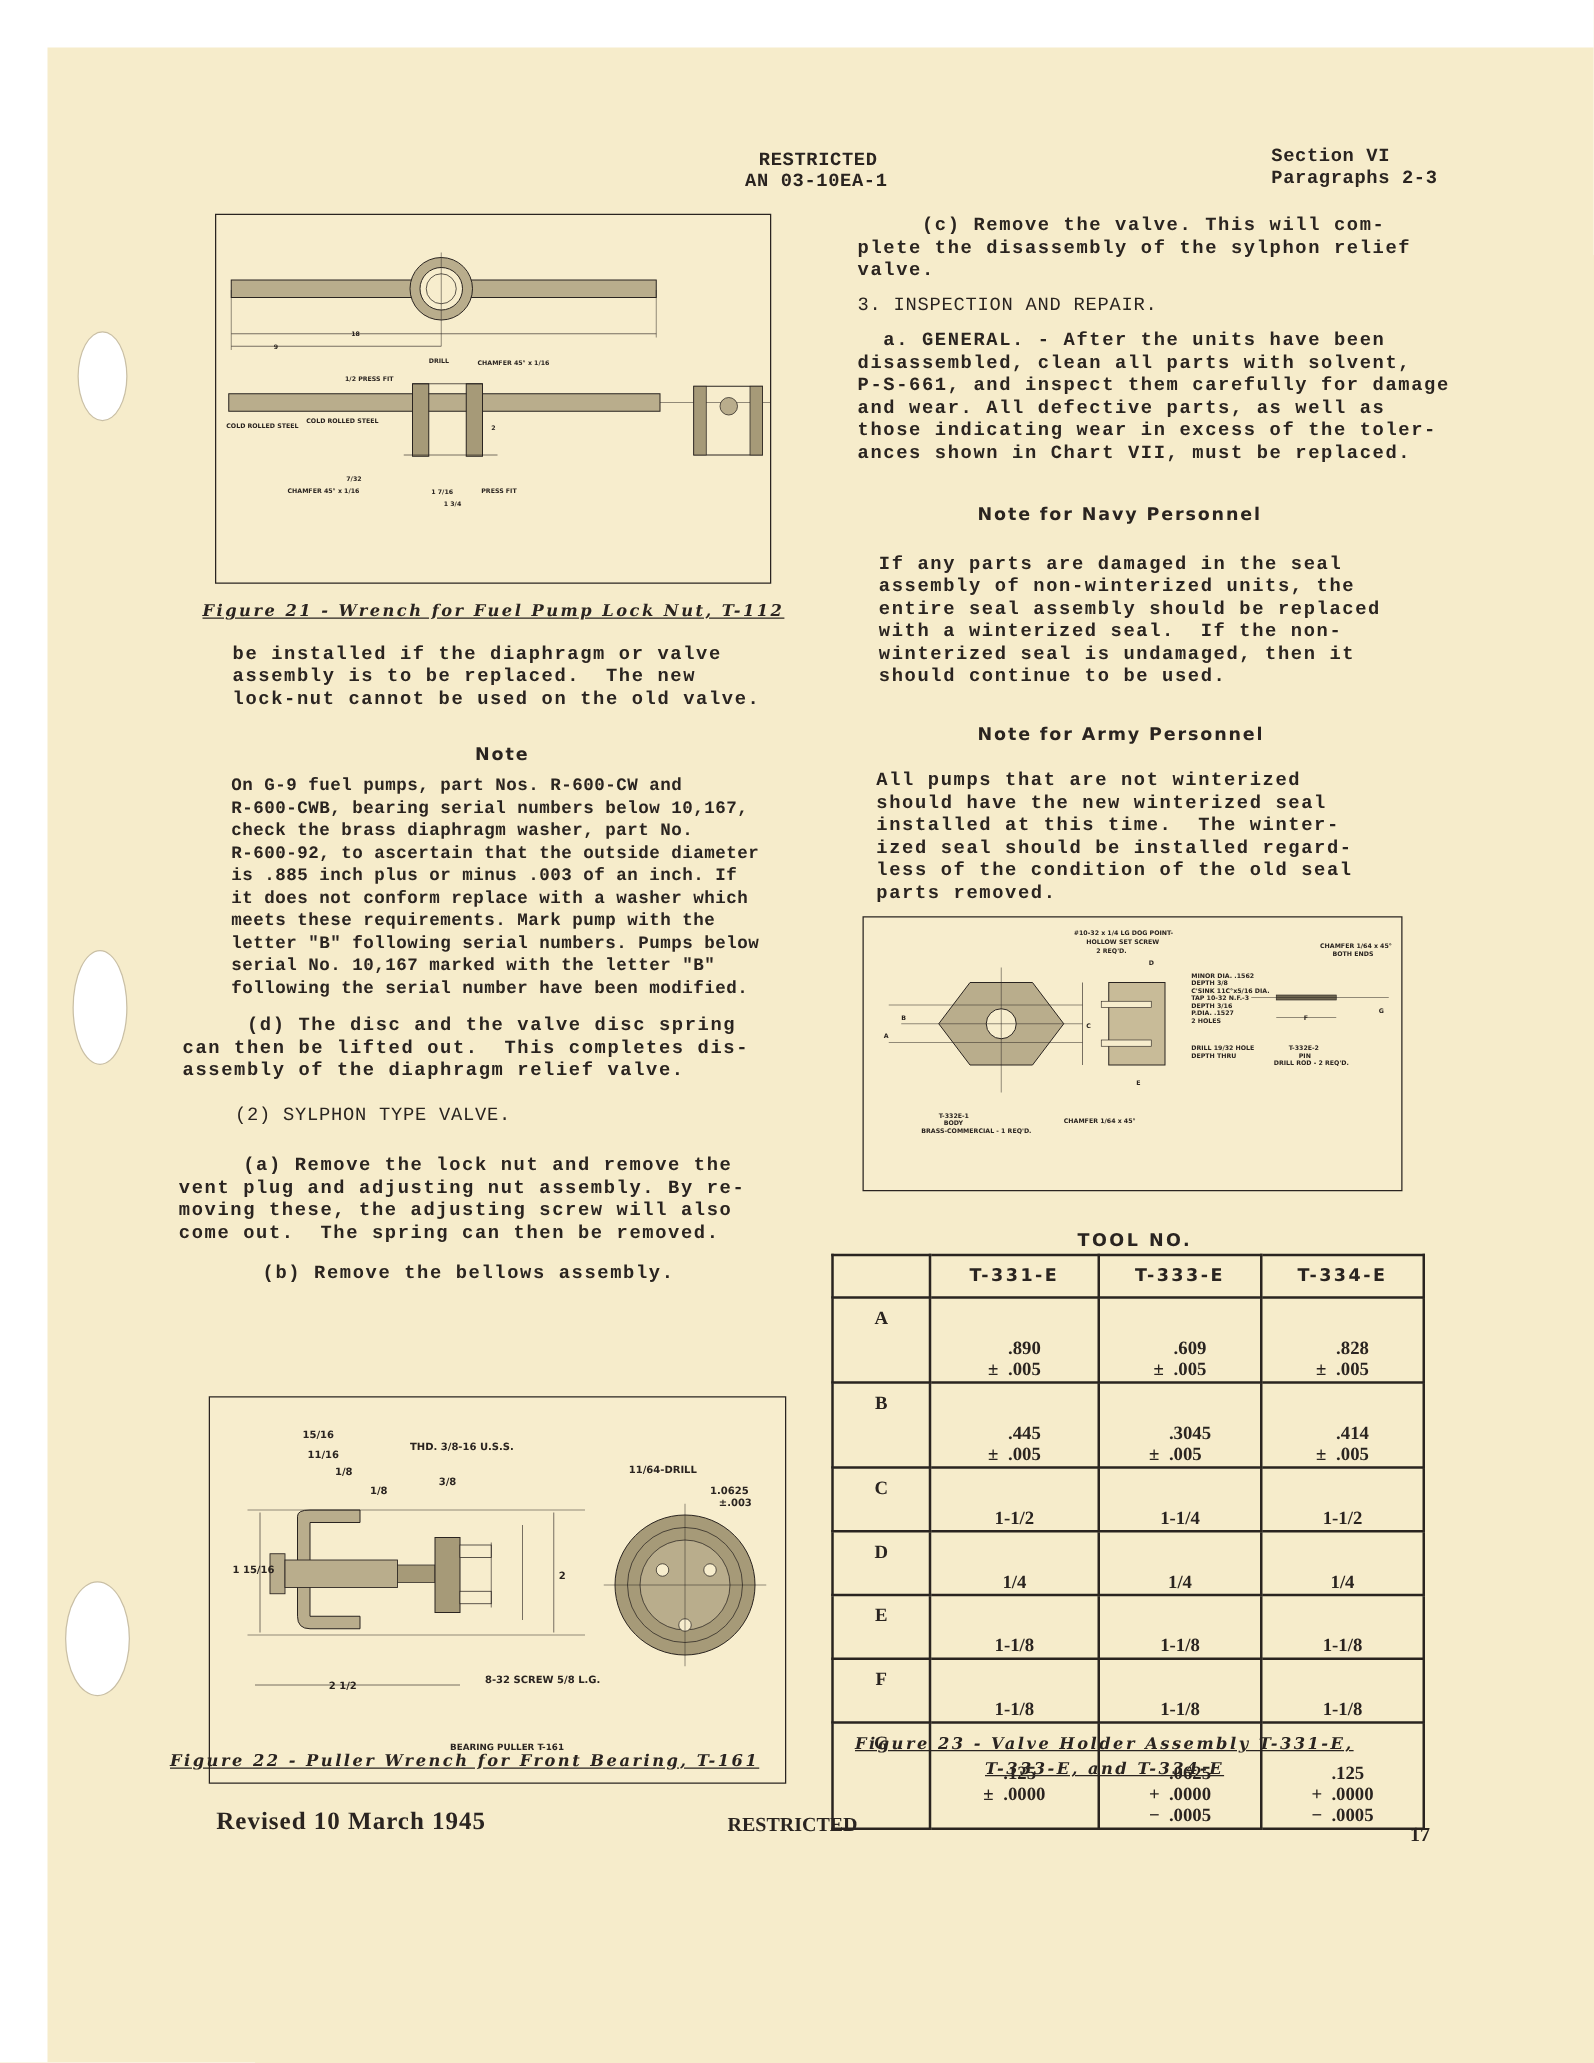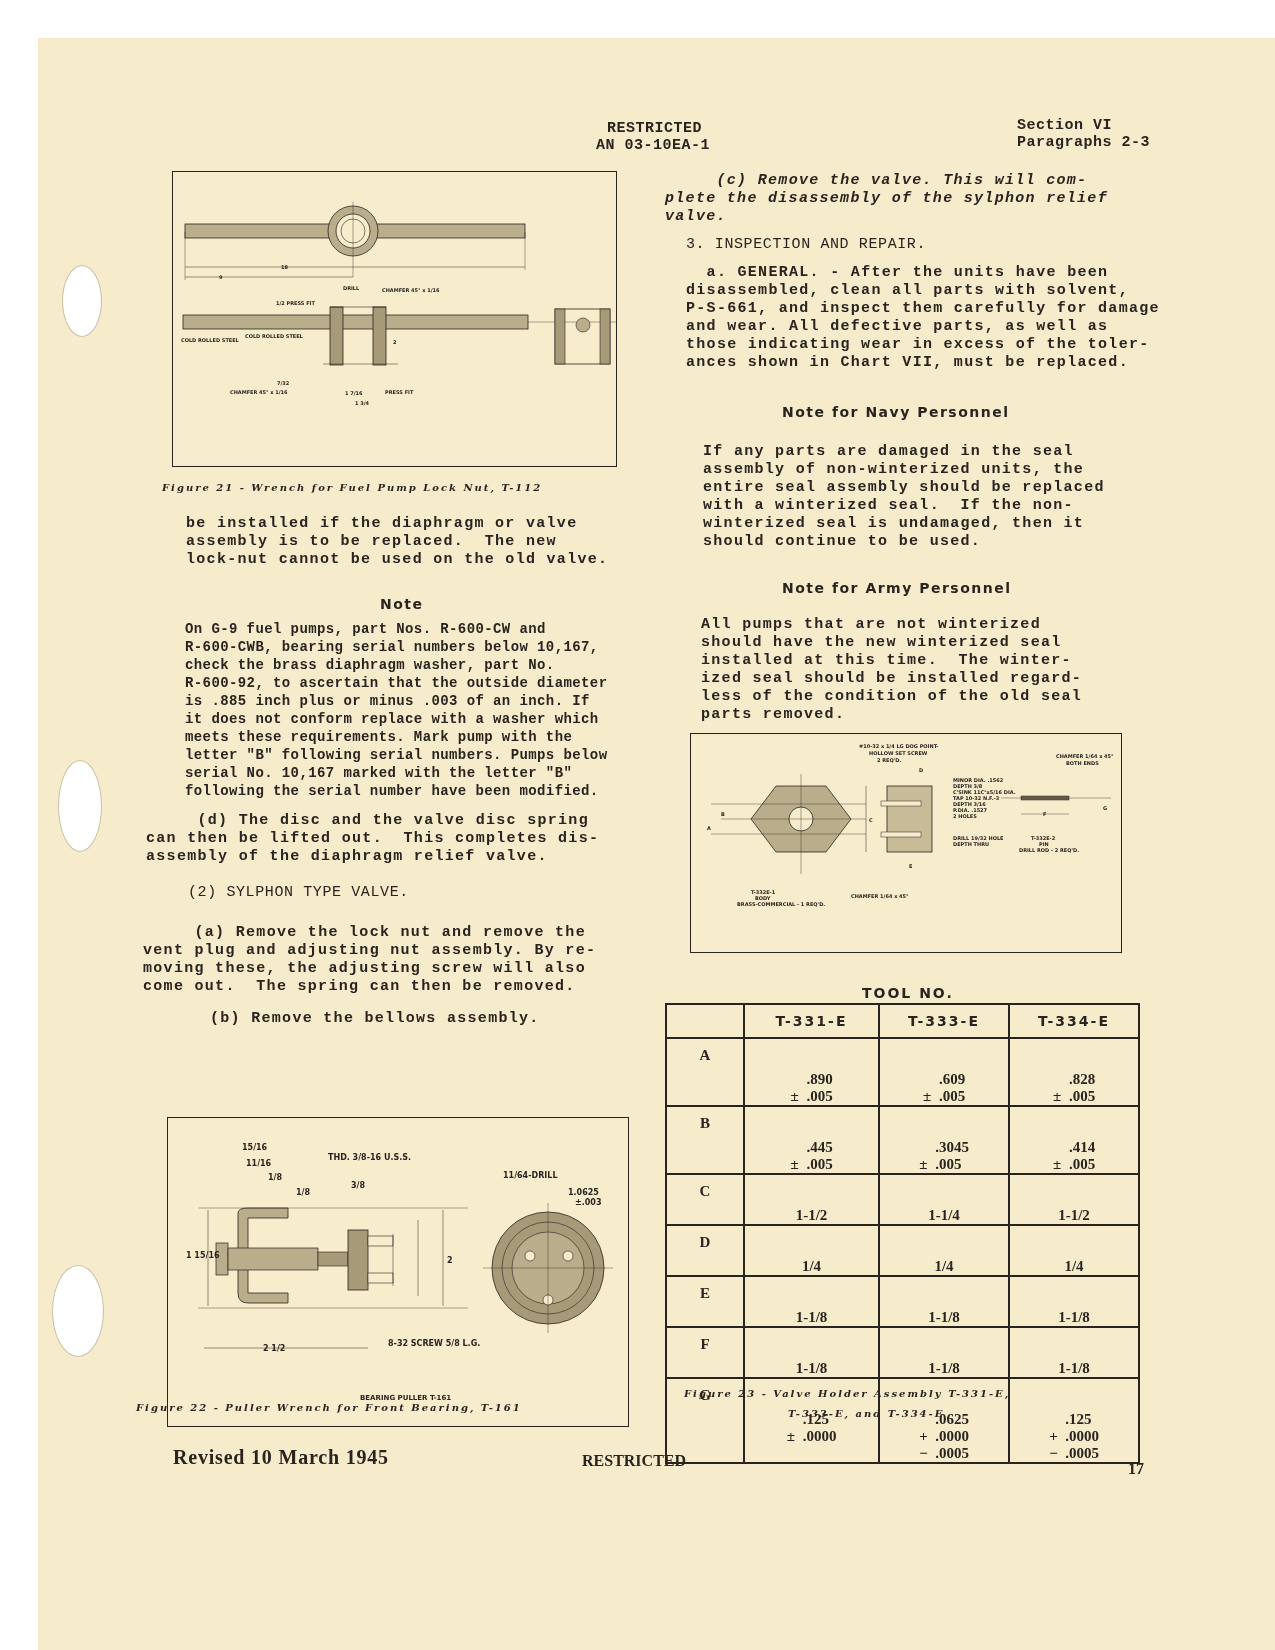--- a/index.html
+++ b/index.html
@@ -15,21 +15,21 @@
   }
   .hole {
     position: absolute; background: #ffffff; border-radius: 50%;
     border: 1px solid #c9bfa5;
   }
   .abs { position: absolute; }
   .hdr { font-size: 15px; line-height: 17px; font-weight: bold; letter-spacing: 0.5px; }
   .para { font-size: 15px; line-height: 18px; font-weight: bold; letter-spacing: 1.3px; white-space: pre-wrap; }
   .para-s { font-size: 14px; line-height: 18px; font-weight: bold; letter-spacing: 0.4px; white-space: pre-wrap; }
   .note-title { font-family: "DejaVu Sans", sans-serif; font-size: 14px; font-weight: bold; letter-spacing: 1.5px; text-align: center; }
-  .caption { font-family: "DejaVu Serif", serif; font-style: italic; font-weight: bold; font-size: 10px; letter-spacing: 2px; }
+  .caption { font-family: "DejaVu Serif", serif; font-style: italic; font-weight: bold; font-size: 13px; letter-spacing: 2px; text-decoration: underline; }
   .fig-box { position: absolute; border: 1.5px solid #2a2420; background: #f7edcd; }
   .dim { font-family: "DejaVu Sans", sans-serif; font-size: 5px; font-weight: bold; fill: #2a2420; }
   .dim2 { font-family: "DejaVu Sans", sans-serif; font-size: 8px; font-weight: bold; fill: #2a2420; }
   table.tools { position: absolute; border-collapse: collapse; border: 2px solid #2a2420; }
   table.tools td, table.tools th {
     border: 2px solid #2a2420; font-size: 15px; font-weight: bold; text-align: center; vertical-align: top; padding: 0;
   }
   table.tools th { font-family: "DejaVu Sans", sans-serif; font-size: 14px; letter-spacing: 2px; height: 32px; vertical-align: middle; }
   .cell-row { font-family: "Liberation Serif", serif; }
   .tol { display: inline-block; text-align: left; line-height: 17px; padding-top: 8px; margin-top: 24px; }
@@ -157,21 +157,21 @@
     <line x1="315" y1="150" x2="445" y2="150" stroke="#2a2420" stroke-width="0.4"></line>
     <line x1="380" y1="85" x2="380" y2="215" stroke="#2a2420" stroke-width="0.4"></line>
     <text class="dim2" x="335" y="60">11/64-DRILL</text>
     <text class="dim2" x="400" y="77">1.0625</text>
     <text class="dim2" x="407" y="87">±.003</text>
     <text class="dim" x="192" y="282" style="font-size:7px;">BEARING PULLER T-161</text>
   </svg>
 </div>
 <div class="abs caption" style="left:136px;top:1402px;">Figure 22 - Puller Wrench for Front Bearing, T-161</div>
 
-<div class="abs para" style="left:665px;top:172px;font-style:italic;">     (c) Remove the valve. This will com-
+<div class="abs para" style="left:686px;top:172px;">     (c) Remove the valve. This will com-
 plete the disassembly of the sylphon relief
 valve.</div>
 <div class="abs para" style="left:686px;top:236px;font-weight:normal;letter-spacing:0.6px;">3. INSPECTION AND REPAIR.</div>
 <div class="abs para" style="left:686px;top:264px;">  a. GENERAL. - After the units have been
 disassembled, clean all parts with solvent,
 P-S-661, and inspect them carefully for damage
 and wear. All defective parts, as well as
 those indicating wear in excess of the toler-
 ances shown in Chart VII, must be replaced.</div>
 <div class="abs note-title" style="left:782px;top:404px;">Note for Navy Personnel</div>

